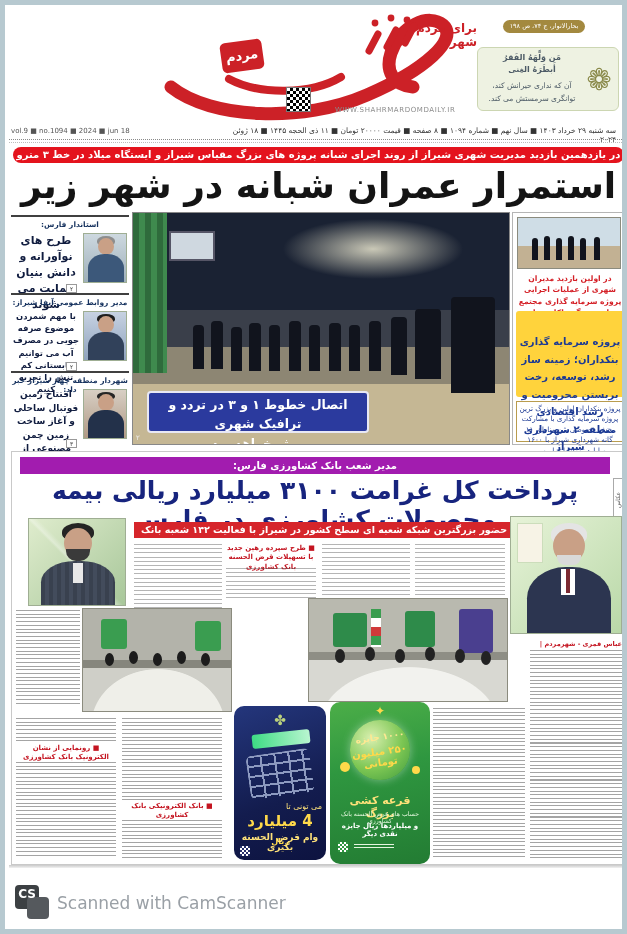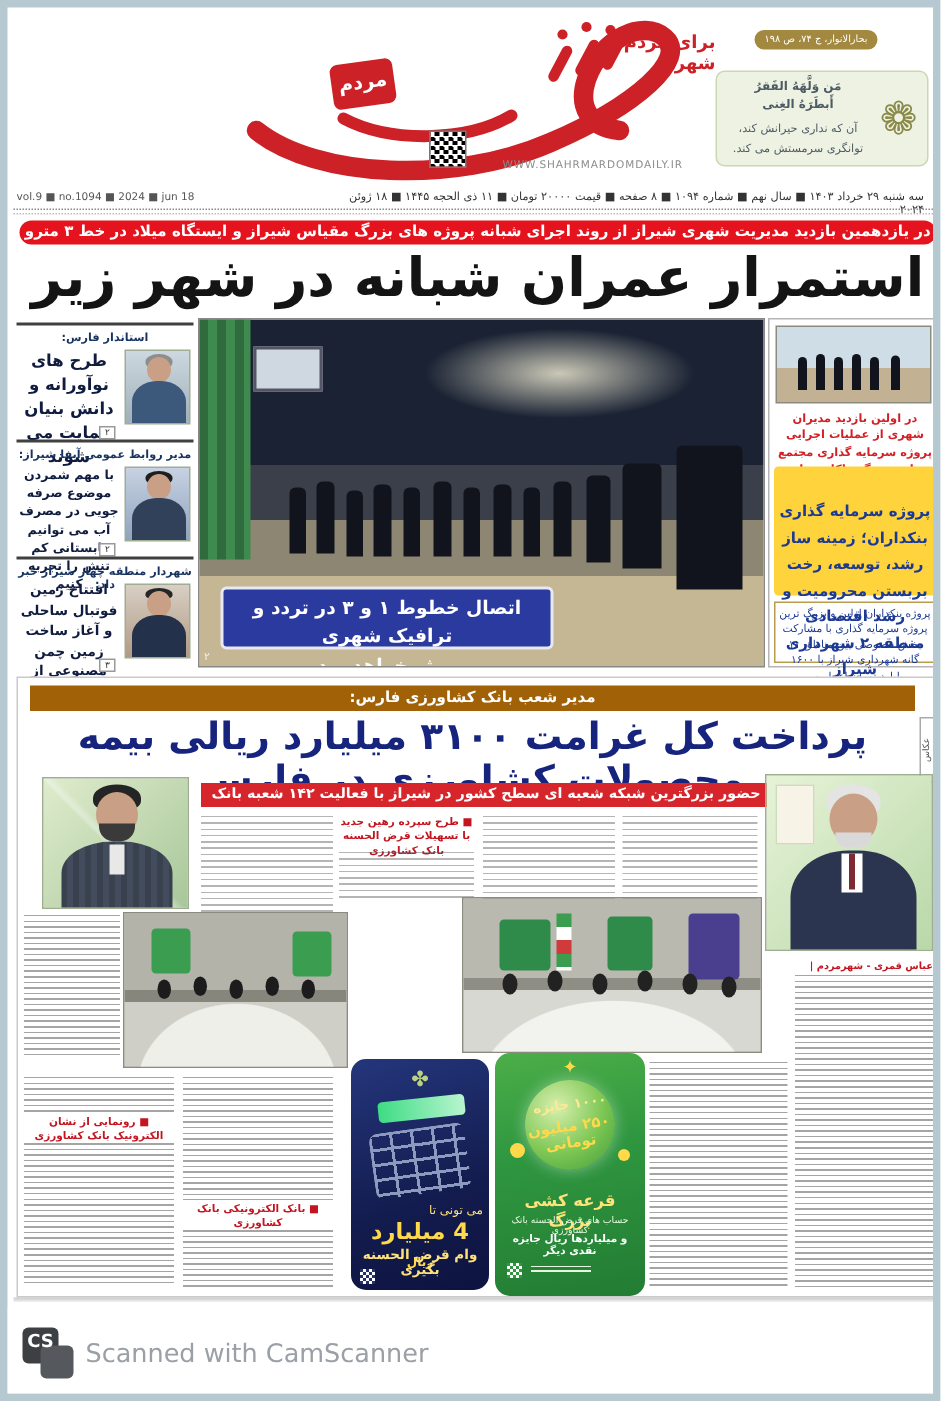--- a/index.html
+++ b/index.html
@@ -145,21 +145,21 @@
       <div class="fig" style="left:62px;top:20px;width:6px;height:22px;"></div>
       <div class="fig" style="left:76px;top:19px;width:6px;height:23px;"></div>
     </div>
     <div class="abs rtl ctr" style="left:3px;top:60px;width:108px;color:#d41f26;font-weight:bold;font-size:7.6px;line-height:1.5;">در اولین بازدید مدیران شهری از عملیات اجرایی پروژه سرمایه گذاری مجتمع تجاری بزرگ بیلکان مطرح شد:</div>
     <div class="abs rtl ctr" style="left:3px;top:98px;width:108px;height:86px;background:#ffd33c;border-radius:3px;color:#1c3a94;font-weight:bold;font-size:10px;line-height:1.75;padding:22px 3px;">پروژه سرمایه گذاری بنکداران؛ زمینه ساز رشد، توسعه، رخت بربستن محرومیت و رشد اقتصادی منطقه ۲ شهرداری شیراز</div>
     <div class="abs rtl ctr" style="left:3px;top:188px;width:108px;height:41px;border:1px solid #b99c4e;color:#1c3a94;font-size:7.2px;line-height:1.45;padding:2px;">پروژه بنکداران اولین و بزرگ ترین پروژه سرمایه گذاری با مشارکت بخش خصوصی بین مناطق ۱۱ گانه شهرداری شیراز با ۱۶۰۰ میلیارد تومان اعتبار و ...</div>
   </div>
 
   <div class="abs" style="left:6px;top:446px;width:615px;height:414px;border:1px solid #c9c9c9;background:#fff;">
 
-    <div class="abs rtl ctr" style="left:8px;top:5px;width:590px;height:17px;background:#a16207;color:#fff;font-weight:bold;font-size:10px;line-height:17px;">مدیر شعب بانک کشاورزی فارس:</div>
+    <div class="abs rtl ctr" style="left:8px;top:5px;width:590px;height:17px;background:#a21caf;color:#fff;font-weight:bold;font-size:10px;line-height:17px;">مدیر شعب بانک کشاورزی فارس:</div>
 
     <div class="abs vlabel ctr" style="right:2px;top:26px;width:10px;height:44px;border:1px solid #aaa;">عکاس</div>
 
     <div class="abs rtl ctr" style="left:8px;top:24px;width:590px;font-size:25px;font-weight:bold;color:#17247e;letter-spacing:-.5px;">پرداخت کل غرامت ۳۱۰۰ میلیارد ریالی بیمه محصولات کشاورزی در فارس</div>
 
     <div class="abs rtl ctr" style="left:122px;top:70px;width:380px;height:16px;background:#d6252b;color:#fff;font-weight:bold;font-size:9.5px;line-height:16px;">حضور بزرگترین شبکه شعبه ای سطح کشور در شیراز با فعالیت ۱۴۲ شعبه بانک کشاورزی در فارس</div>
 
     <div class="abs portrait" style="left:16px;top:66px;width:98px;height:88px;background:linear-gradient(135deg,#dfeccd,#a8c79a);">
       <div class="abs" style="left:0;top:0;width:98px;height:88px;background:linear-gradient(45deg,transparent 46%,#ffffff55 48%,transparent 52%);"></div>
       <div class="p-hair" style="left:33px;top:4px;width:32px;height:18px;background:#242424;"></div>

